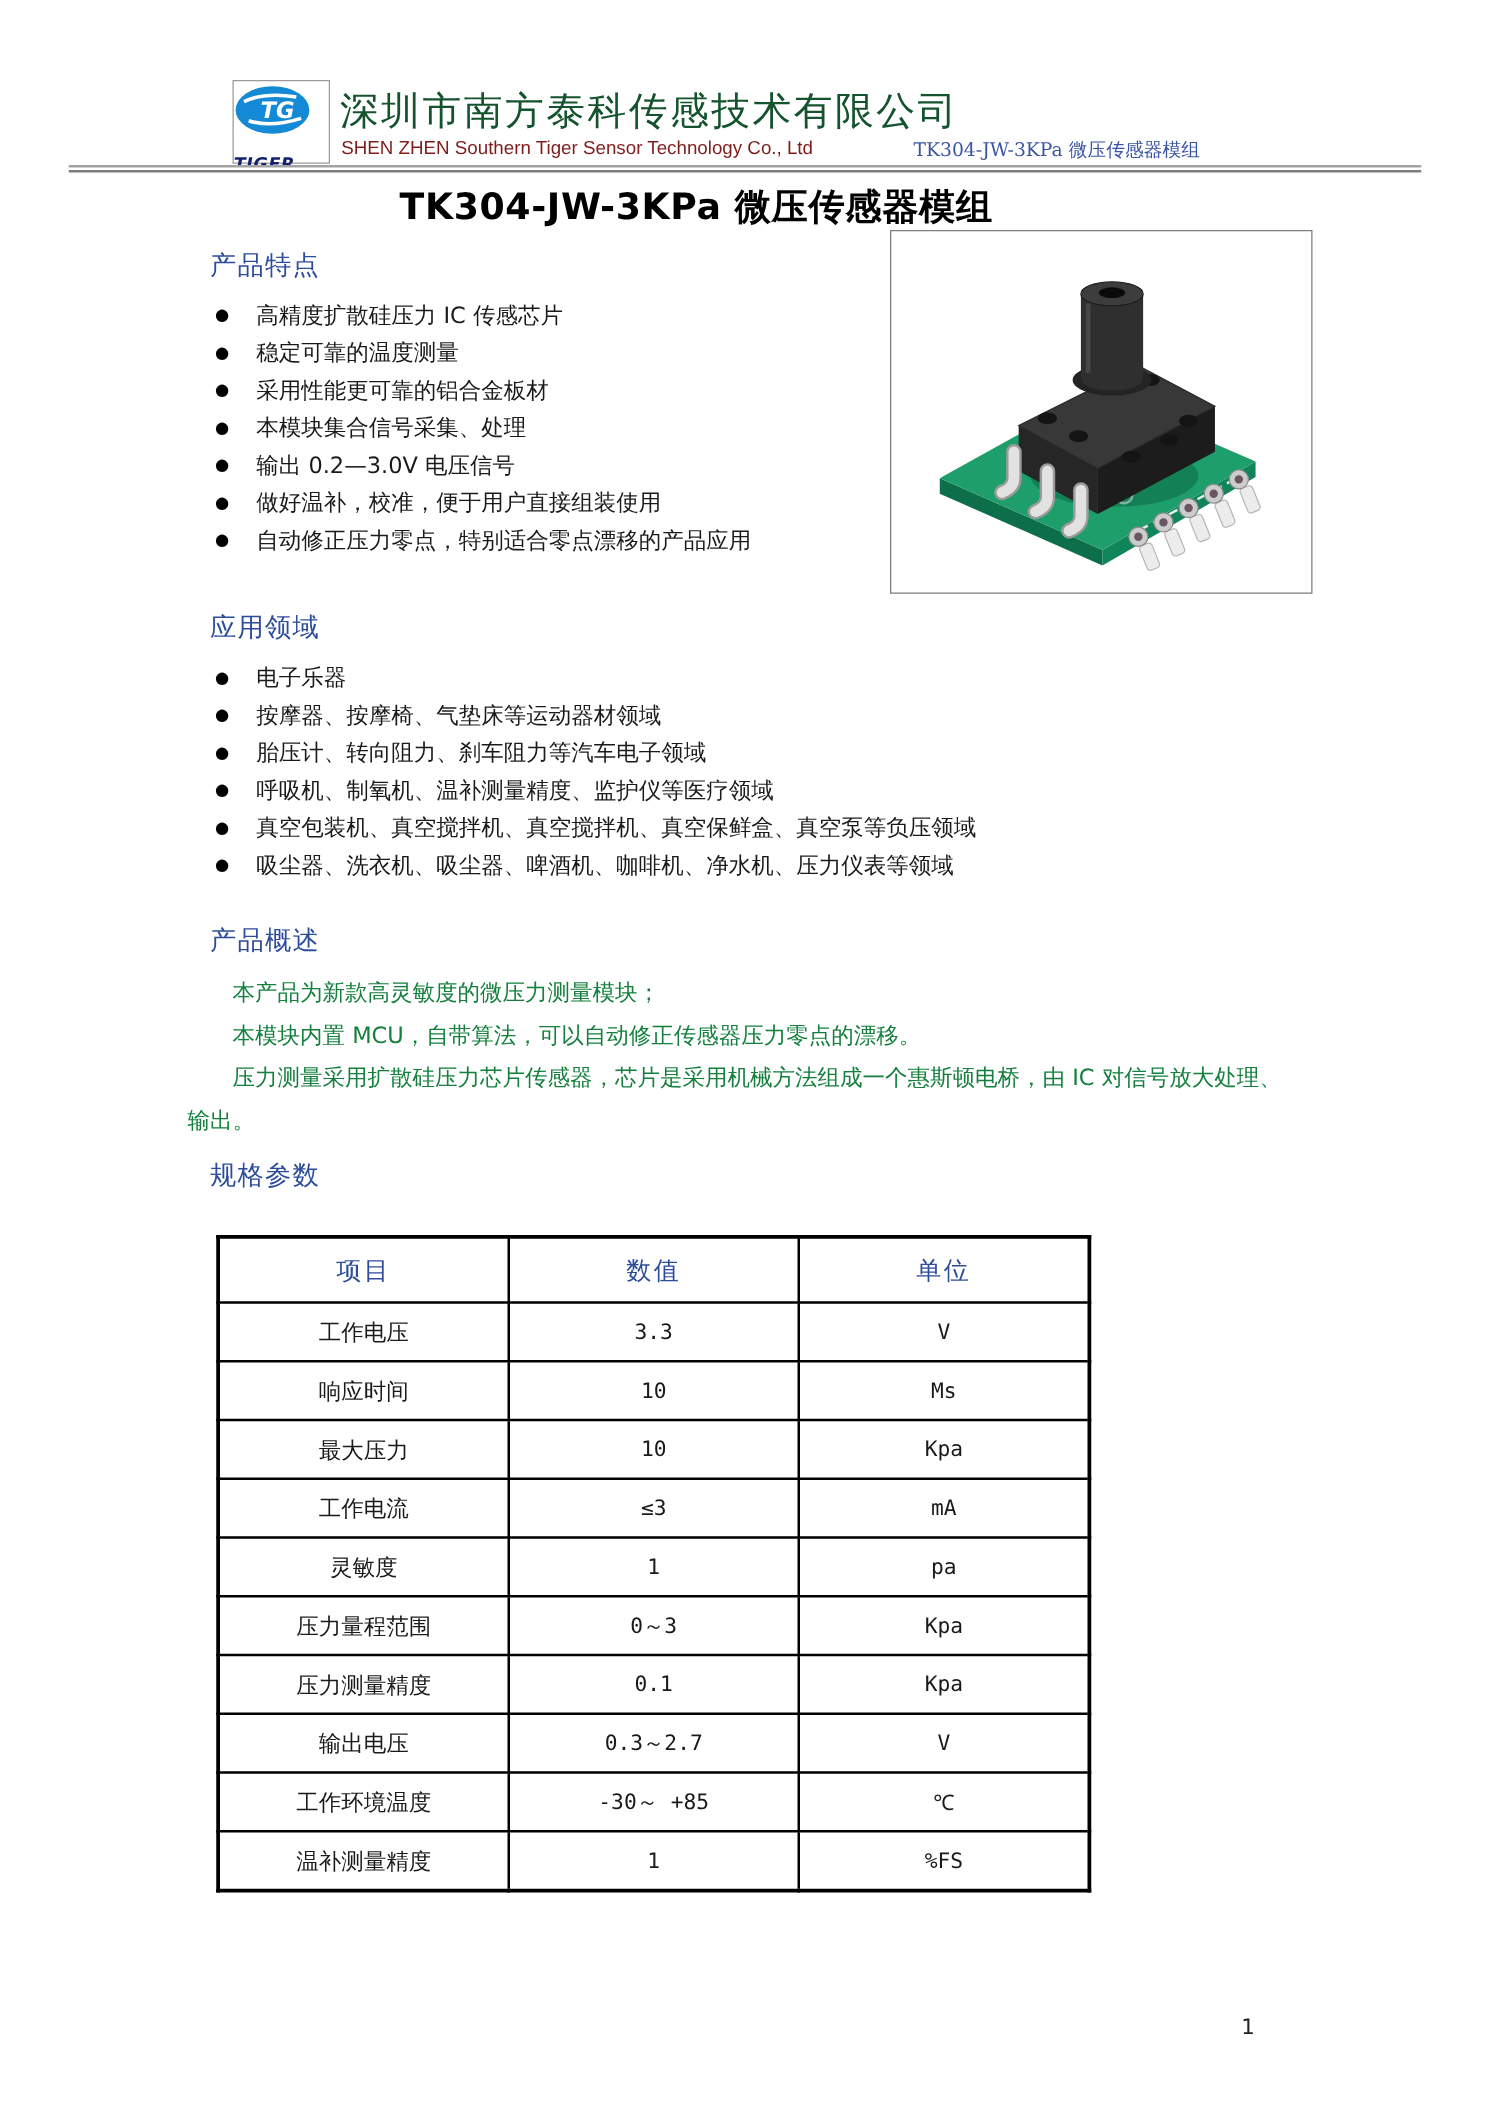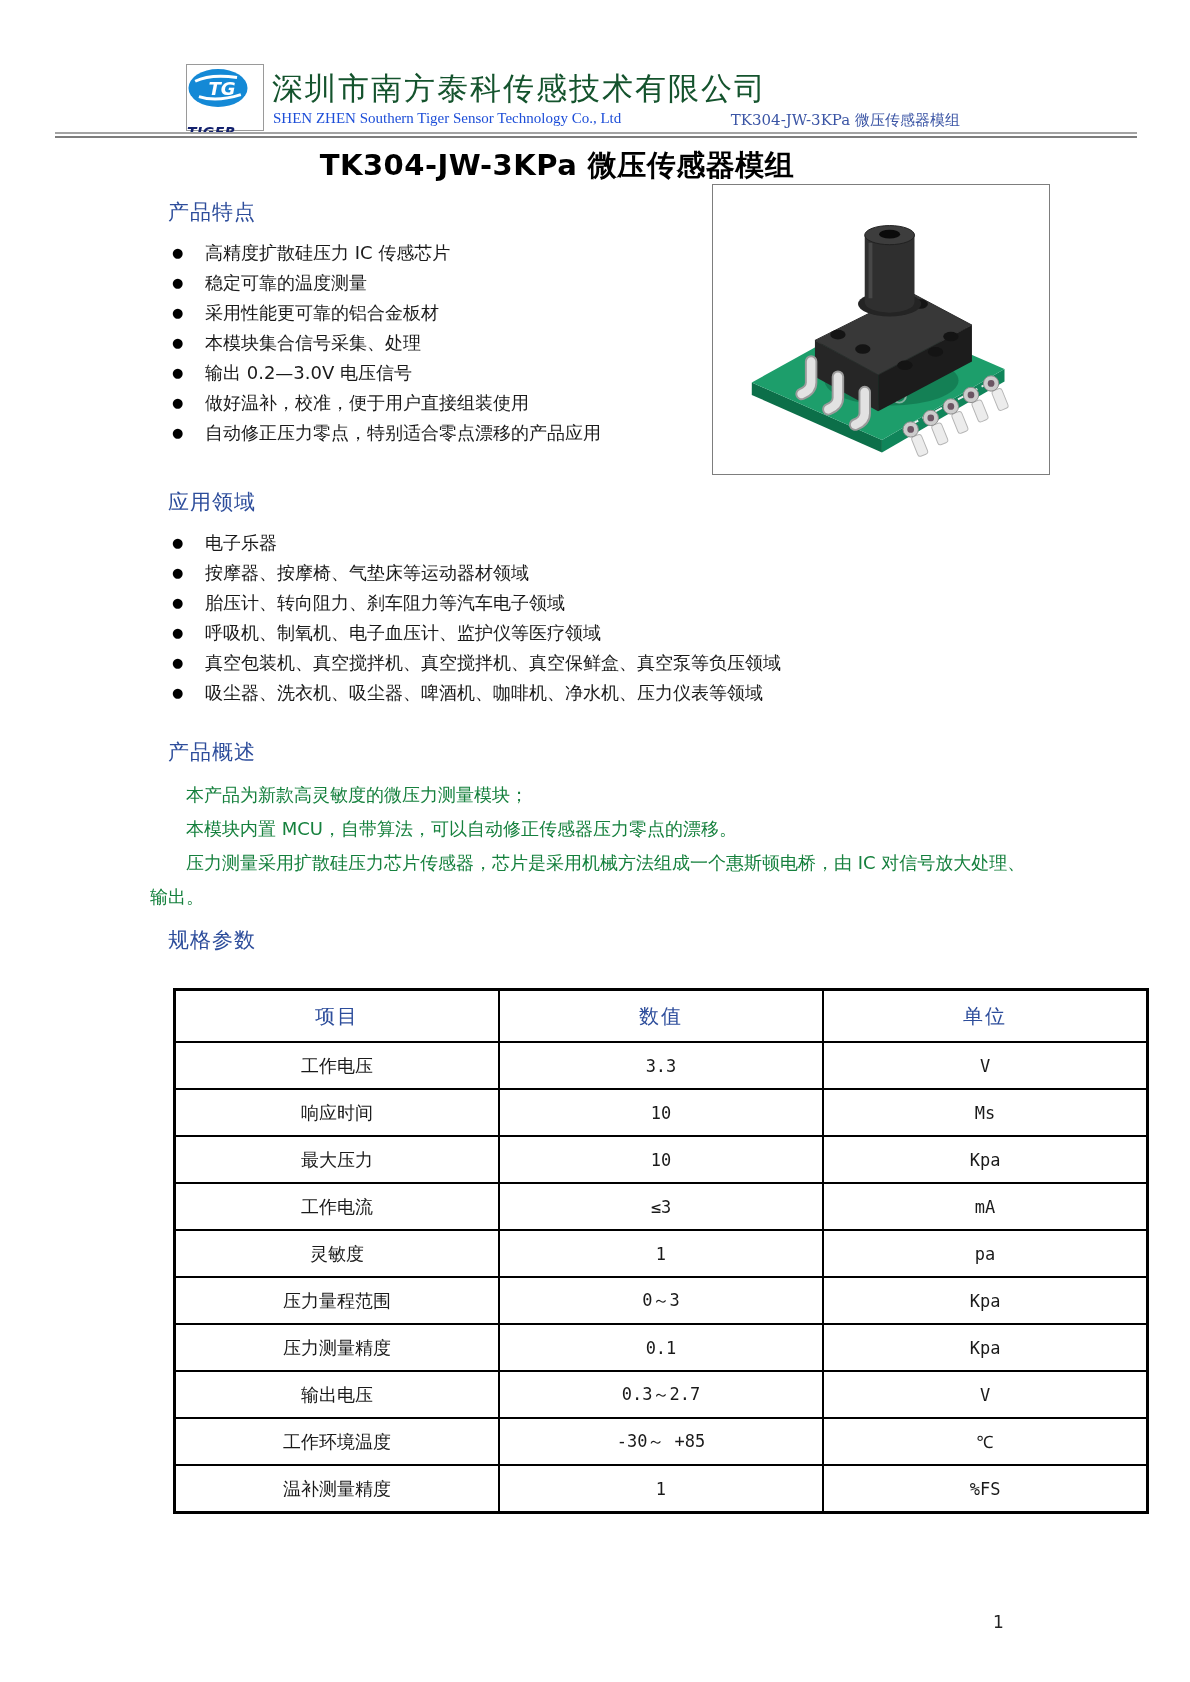--- a/index.html
+++ b/index.html
@@ -16,22 +16,22 @@
   }
   .logo-tiger {
     font-style:italic; font-weight:bold; font-size:14px; color:#14226e;
     letter-spacing:0.5px; margin-top:12px;
   }
   .company-cn {
     position:absolute; left:272px; top:68px; font-size:31px; color:#14532d;
     letter-spacing:2px; white-space:nowrap;
   }
   .company-en {
-    position:absolute; left:273px; top:110px; font-size:15px; color:#1d4ed8;
-    font-family:Liberation Serif, serif; white-space:nowrap;
+    position:absolute; left:273px; top:110px; font-size:15px; color:#7f1d1d;
+    font-family:Liberation Sans, sans-serif; white-space:nowrap;
   }
   .doc-ref {
     position:absolute; right:230px; top:111px; font-size:15px; color:#3b55a5;
     font-family:"DejaVu Serif","Liberation Serif",serif; white-space:nowrap;
   }
   .header-rule {
     position:absolute; left:55px; top:132px; width:1082px; height:2px;
     border-top:2px solid #a3a3a3; border-bottom:2px solid #7d7d7d; background:#fff;
   }
   
@@ -62,21 +62,21 @@
   }
   ul.blist li .dot {
     position:absolute; left:4px; top:0; font-size:13px; color:#000;
   }
   .overview-paras { margin-top:12px; }
   .overview-paras p {
     margin:0; font-size:18px; line-height:34px; text-indent:36px; color:#15803d;
   }
   
   table.spec {
-    position:absolute; left:173px; top:988px; width:976px;
+    position:absolute; left:173px; top:988px; width:700px;
     border-collapse:collapse; table-layout:fixed; border:3px solid #000;
   }
   table.spec th, table.spec td {
     border:2px solid #000; text-align:center; vertical-align:middle; padding:0;
   }
   table.spec th { height:50px; font-size:20px; font-weight:normal; color:#2d4d9b; letter-spacing:2px; }
   table.spec td { height:45px; }
   td.c-item { font-size:18px; }
   td.c-val, td.c-unit { font-family:"DejaVu Sans Mono","Liberation Mono",monospace; font-size:17px; }
   
@@ -229,21 +229,21 @@
           <span>按摩器、按摩椅、气垫床等运动器材领域</span>
         </li>
 
         <li>
           <span class="dot">●</span>
           <span>胎压计、转向阻力、刹车阻力等汽车电子领域</span>
         </li>
 
         <li>
           <span class="dot">●</span>
-          <span>呼吸机、制氧机、电子血压计、监护仪等医疗领域</span>
+          <span>呼吸机、制氧机、温补测量精度、监护仪等医疗领域</span>
         </li>
 
         <li>
           <span class="dot">●</span>
           <span>真空包装机、真空搅拌机、真空搅拌机、真空保鲜盒、真空泵等负压领域</span>
         </li>
 
         <li>
           <span class="dot">●</span>
           <span>吸尘器、洗衣机、吸尘器、啤酒机、咖啡机、净水机、压力仪表等领域</span>

